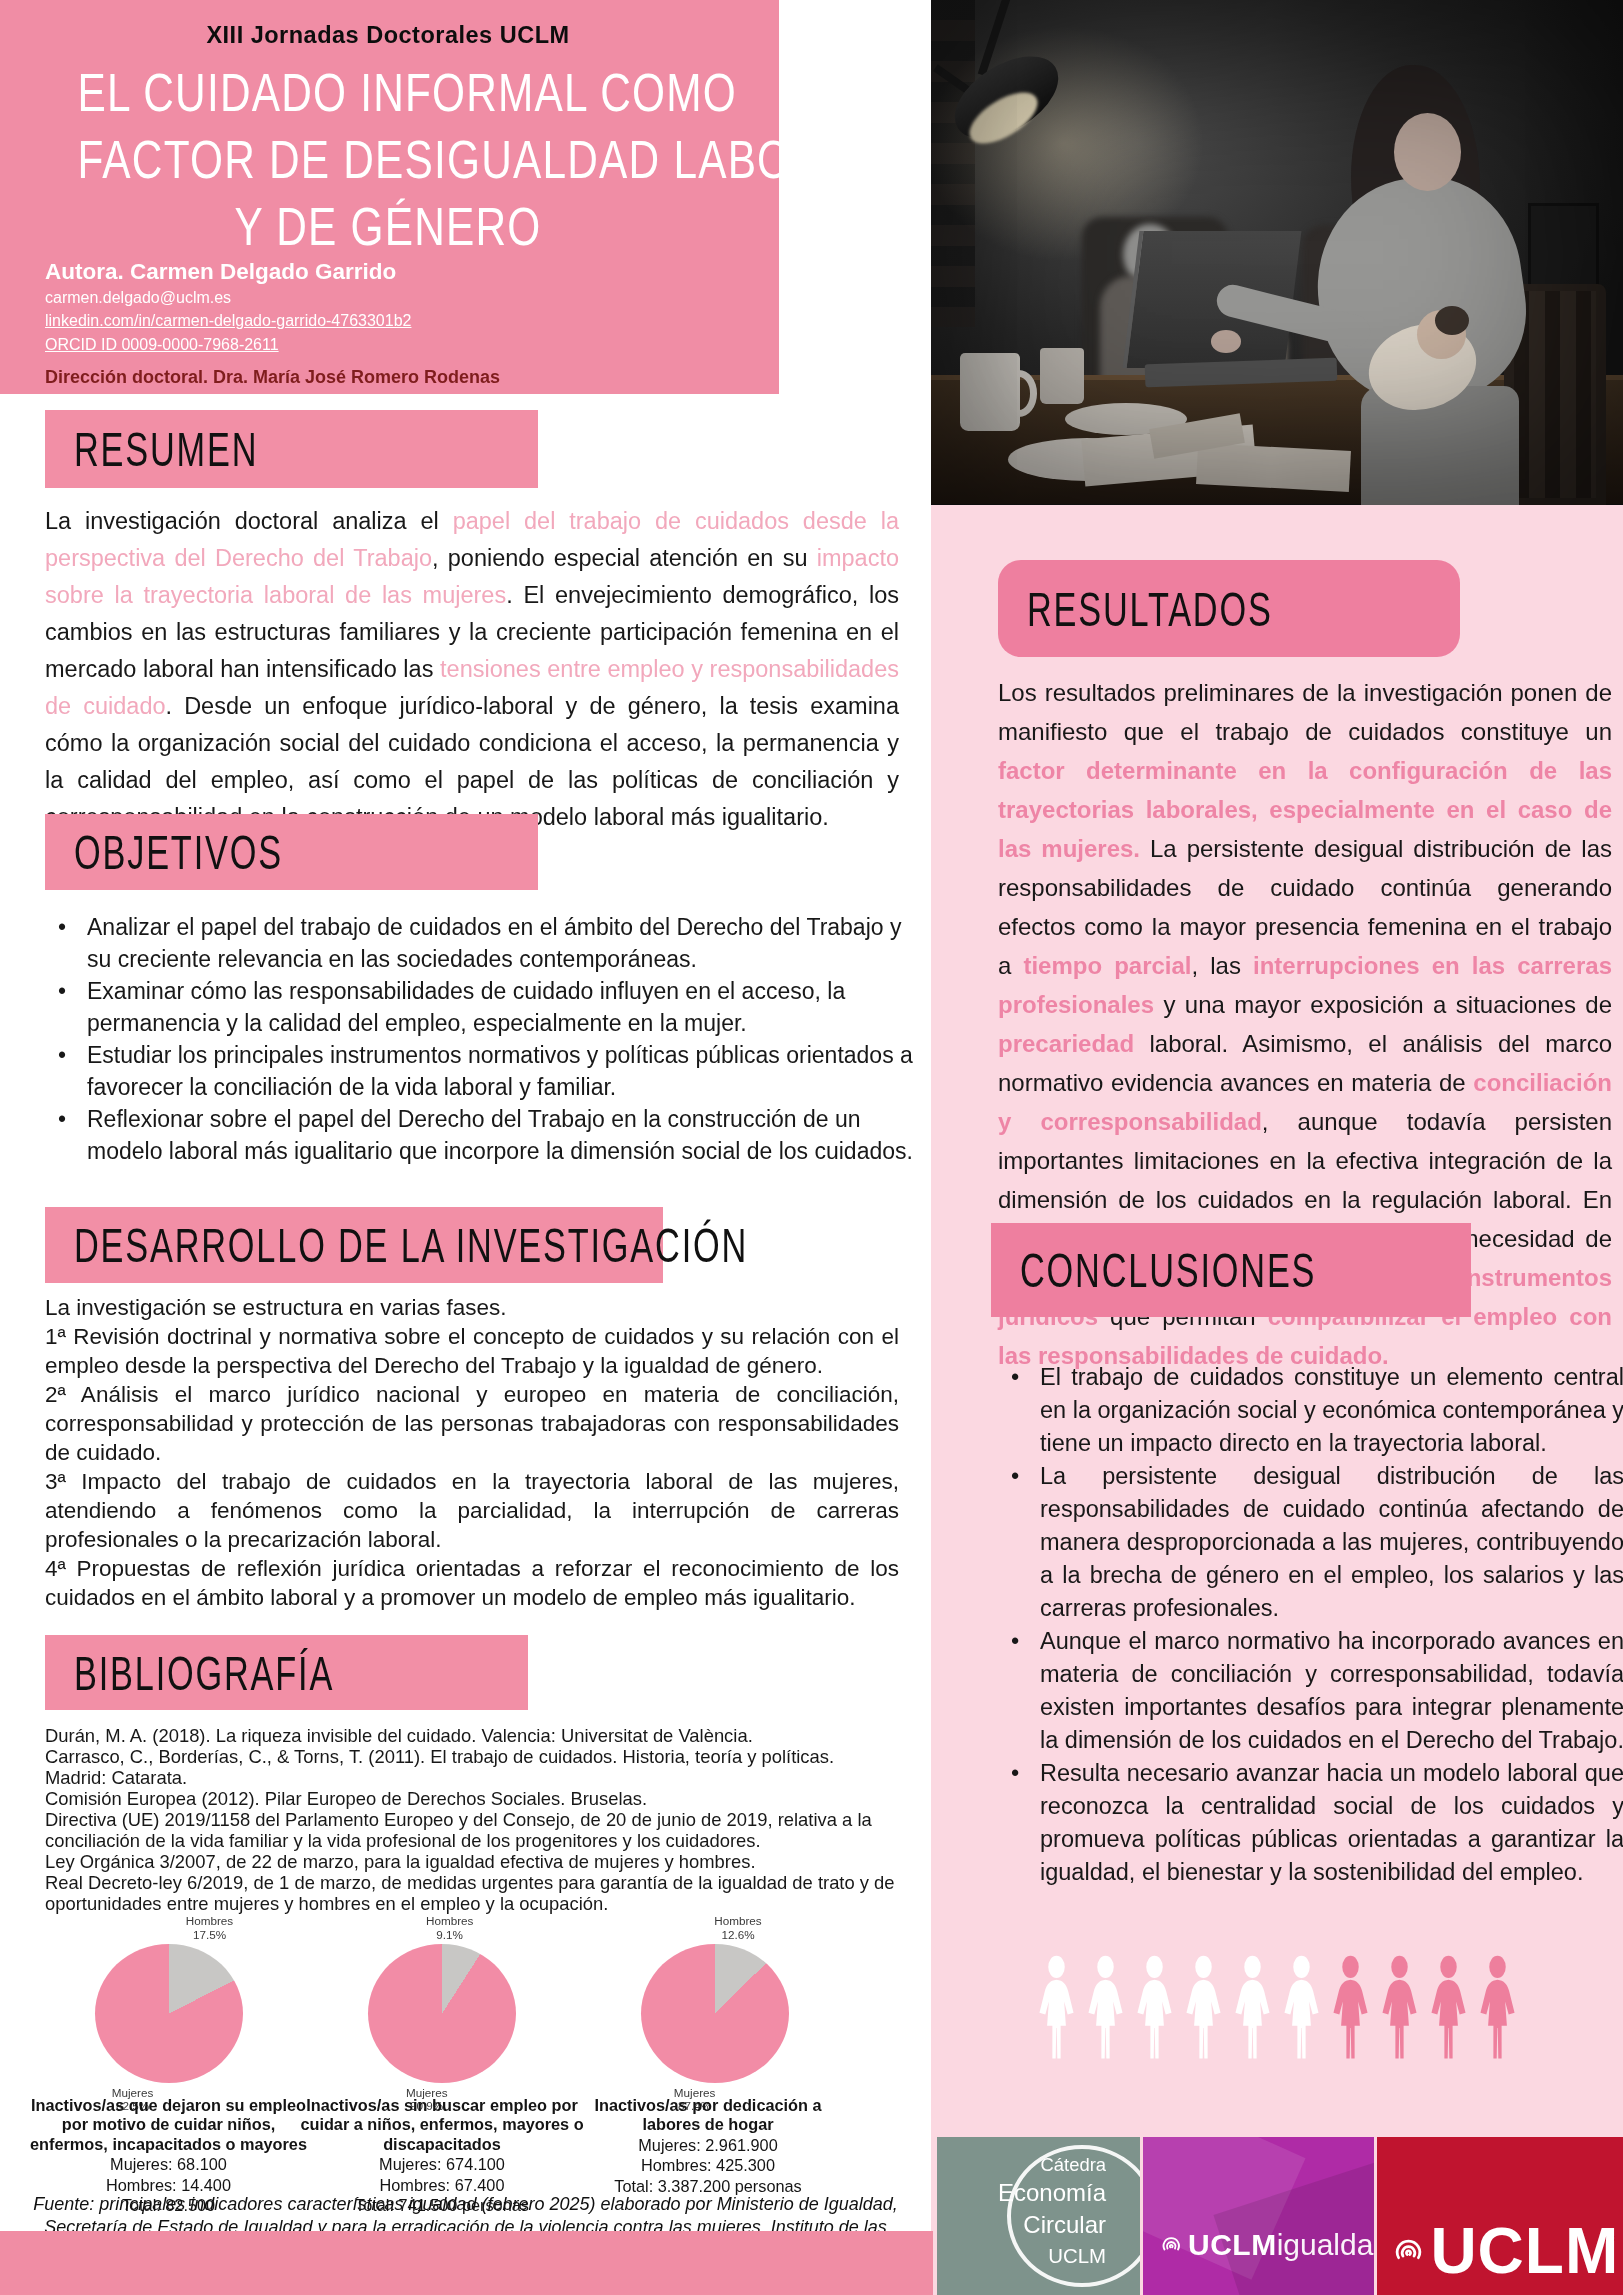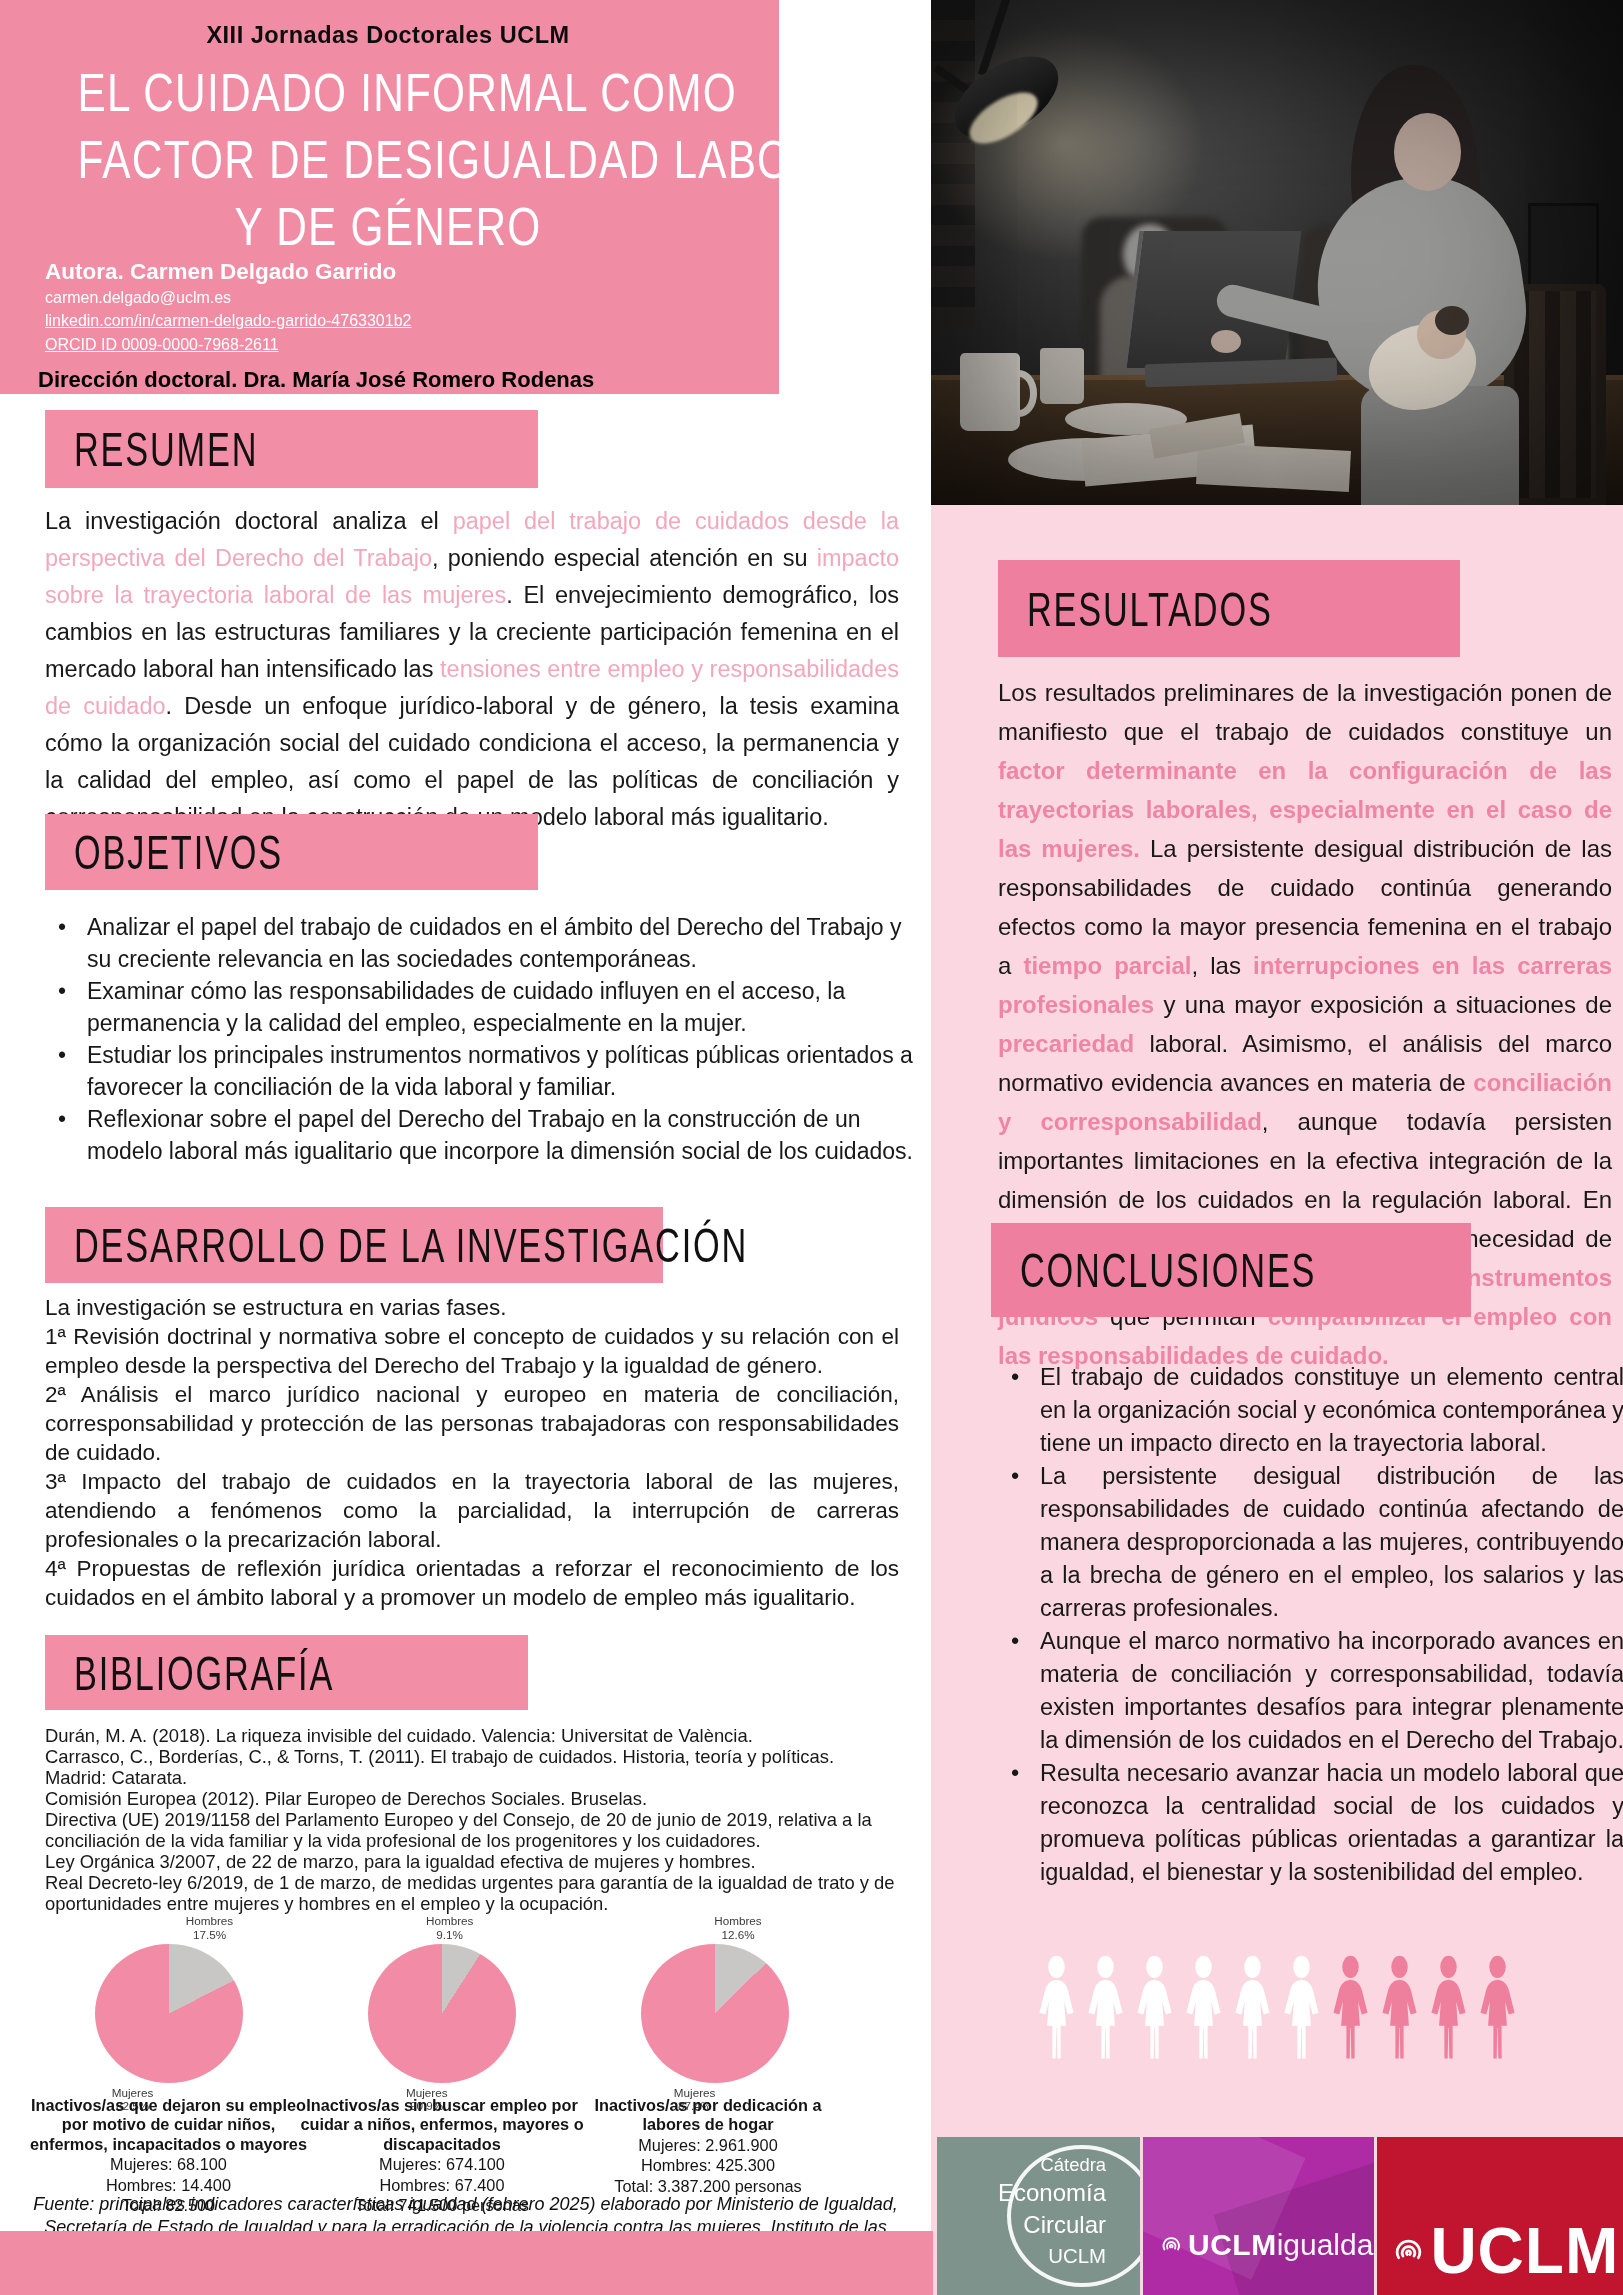--- a/index.html
+++ b/index.html
@@ -9,21 +9,21 @@
   .header{position:absolute;left:0;top:0;width:779px;height:394px;background:#F08DA5;}
   .kicker{position:absolute;left:0;top:21.5px;width:776px;text-align:center;
           font-size:23.5px;font-weight:bold;color:#0d0d0d;letter-spacing:0.5px;}
   .main-title{position:absolute;left:0;top:59px;width:776px;text-align:center;color:#ffffff;
           font-size:53px;line-height:67px;font-weight:400;letter-spacing:1.5px;
           transform:scaleX(.80);transform-origin:center top;white-space:nowrap;}
   .author{position:absolute;left:45px;top:258px;color:#ffffff;}
   .author .name{font-size:22.5px;font-weight:bold;line-height:27.6px;}
   .author .line{font-size:16px;line-height:23.5px;font-weight:300;}
   .author .u{text-decoration:underline;}
-  .direction{position:absolute;left:38px;top:367px;color:#000000;font-size:22px;font-weight:bold;}
+  .direction{position:absolute;left:45px;top:367px;color:#7f1d1d;font-size:18px;font-weight:bold;}
   
   .sec-box{position:absolute;background:#F28FA6;display:flex;align-items:center;padding-left:29px;box-sizing:border-box;}
   .sec-box h2{margin:0;font-size:49px;font-weight:400;color:#111111;letter-spacing:2.6px;
           transform:scaleX(.70);transform-origin:left center;white-space:nowrap;}
   .rbox{background:#EE7F9F;}
   
   .jtext{position:absolute;text-align:justify;color:#181818;}
   .hl-light{color:#F2A8BC;}
   .hl-bold{color:#EE85A6;font-weight:bold;}
   ul.blist{list-style:none;margin:8px;padding:0;}
@@ -265,21 +265,21 @@
       <div class="cap-v">
         <div>Mujeres: 2.961.900</div>
         <div>Hombres: 425.300</div>
         <div>Total: 3.387.200 personas</div>
       </div>
   </div>
 
   <div class="fuente">Fuente: principales indicadores características igualdad (febrero 2025) elaborado por Ministerio de Igualdad, Secretaría de Estado de Igualdad y para la erradicación de la violencia contra las mujeres, Instituto de las Mujeres, a partir de datos EPA (INE) último trimestre 2024.</div>
   <div class="band"></div>
 
-  <div class="sec-box rbox" style="left:998px;top:560px;width:462px;height:97px;">
+  <div class="sec-box rbox" style="left:998px;top:560px;width:462px;height:97px;border-radius:23px;">
     <h2>RESULTADOS</h2>
   </div>
   <div class="jtext" style="left:998px;top:673px;width:614px;font-size:24px;line-height:39px;"><span>Los resultados preliminares de la investigación ponen de manifiesto que el trabajo de cuidados constituye un </span><span class="hl-bold">factor determinante en la configuración de las trayectorias laborales, especialmente en el caso de las mujeres.</span><span> La persistente desigual distribución de las responsabilidades de cuidado continúa generando efectos como la mayor presencia femenina en el trabajo a </span><span class="hl-bold">tiempo parcial</span><span>, las </span><span class="hl-bold">interrupciones en las carreras profesionales</span><span> y una mayor exposición a situaciones de </span><span class="hl-bold">precariedad</span><span> laboral. Asimismo, el análisis del marco normativo evidencia avances en materia de </span><span class="hl-bold">conciliación y corresponsabilidad</span><span>, aunque todavía persisten importantes limitaciones en la efectiva integración de la dimensión de los cuidados en la regulación laboral. En este sentido, la investigación apunta a la necesidad de </span><span class="hl-bold">reforzar las políticas públicas y los instrumentos jurídicos</span><span> que permitan </span><span class="hl-bold">compatibilizar el empleo con las responsabilidades de cuidado.</span></div>
 
   <div class="sec-box rbox" style="left:991px;top:1223px;width:480px;height:94px;">
     <h2>CONCLUSIONES</h2>
   </div>
   <ul class="blist jtext" style="left:998px;top:1353px;width:618px;font-size:23.5px;line-height:33px;">
       <li>El trabajo de cuidados constituye un elemento central en la organización social y económica contemporánea y tiene un impacto directo en la trayectoria laboral.</li>
       <li>La persistente desigual distribución de las responsabilidades de cuidado continúa afectando de manera desproporcionada a las mujeres, contribuyendo a la brecha de género en el empleo, los salarios y las carreras profesionales.</li>

